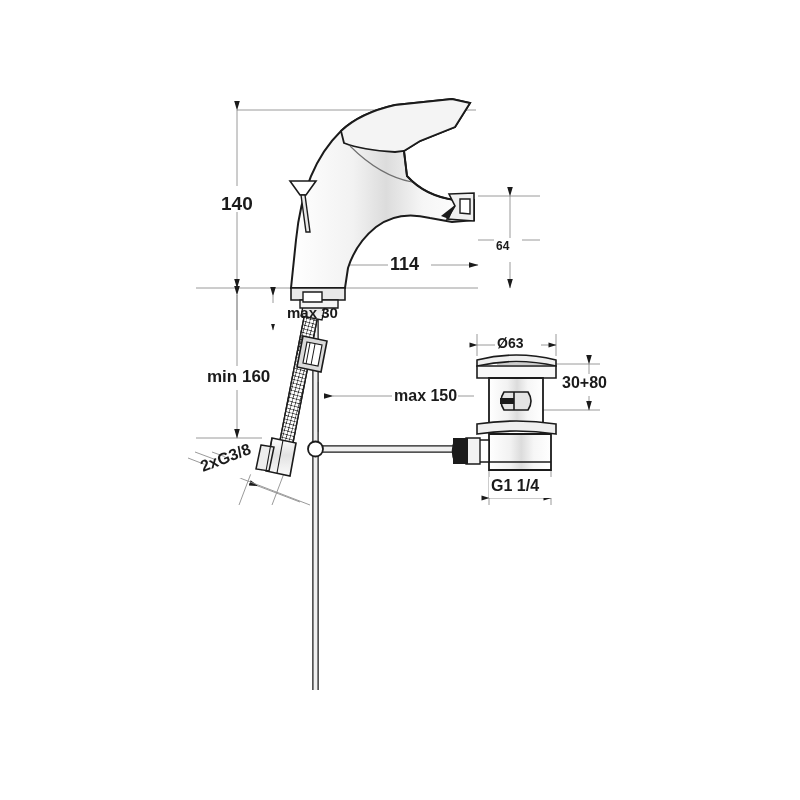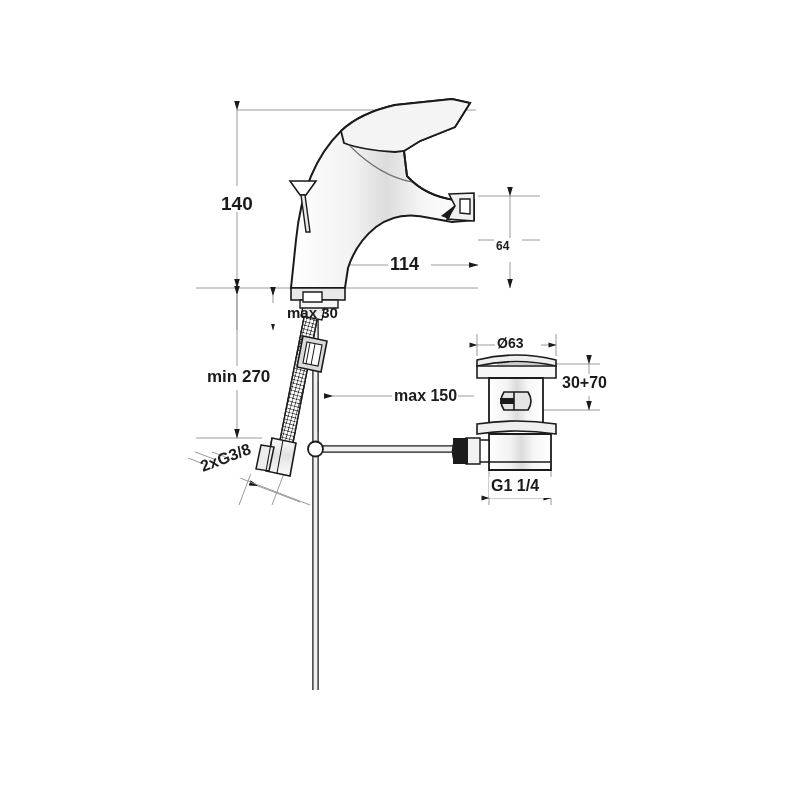--- a/index.html
+++ b/index.html
@@ -196,26 +196,26 @@
   </svg>
 
   <div class="lbl" style="left:221px;top:187px;font-size:19px;margin-top:6px;">140</div>
 
   <div class="lbl" style="left:390px;top:254px;font-size:18px;">114</div>
 
   <div class="lbl" style="left:496px;top:239px;font-size:12px;">64</div>
 
   <div class="lbl" style="left:245px;top:304px;font-size:15px;margin-left:42px;">max 30</div>
 
-  <div class="lbl" style="left:207px;top:367px;font-size:17px;">min 270</div>
+  <div class="lbl" style="left:207px;top:367px;font-size:17px;">min 160</div>
 
   <div class="lbl" style="left:394px;top:387px;font-size:16px;">max 150</div>
 
   <div class="lbl" style="left:198px;top:459px;font-size:16px;
               transform:rotate(-21deg);transform-origin:left top;">2xG3/8</div>
 
   <div class="lbl" style="left:497px;top:335px;font-size:14px;">Ø63</div>
 
-  <div class="lbl" style="left:562px;top:374px;font-size:16px;">30+70</div>
+  <div class="lbl" style="left:562px;top:374px;font-size:16px;">30+80</div>
 
   <div class="lbl" style="left:491px;top:477px;font-size:16px;text-align:right;">G1 1/4</div>
 
 </div>
 
 </body></html>

